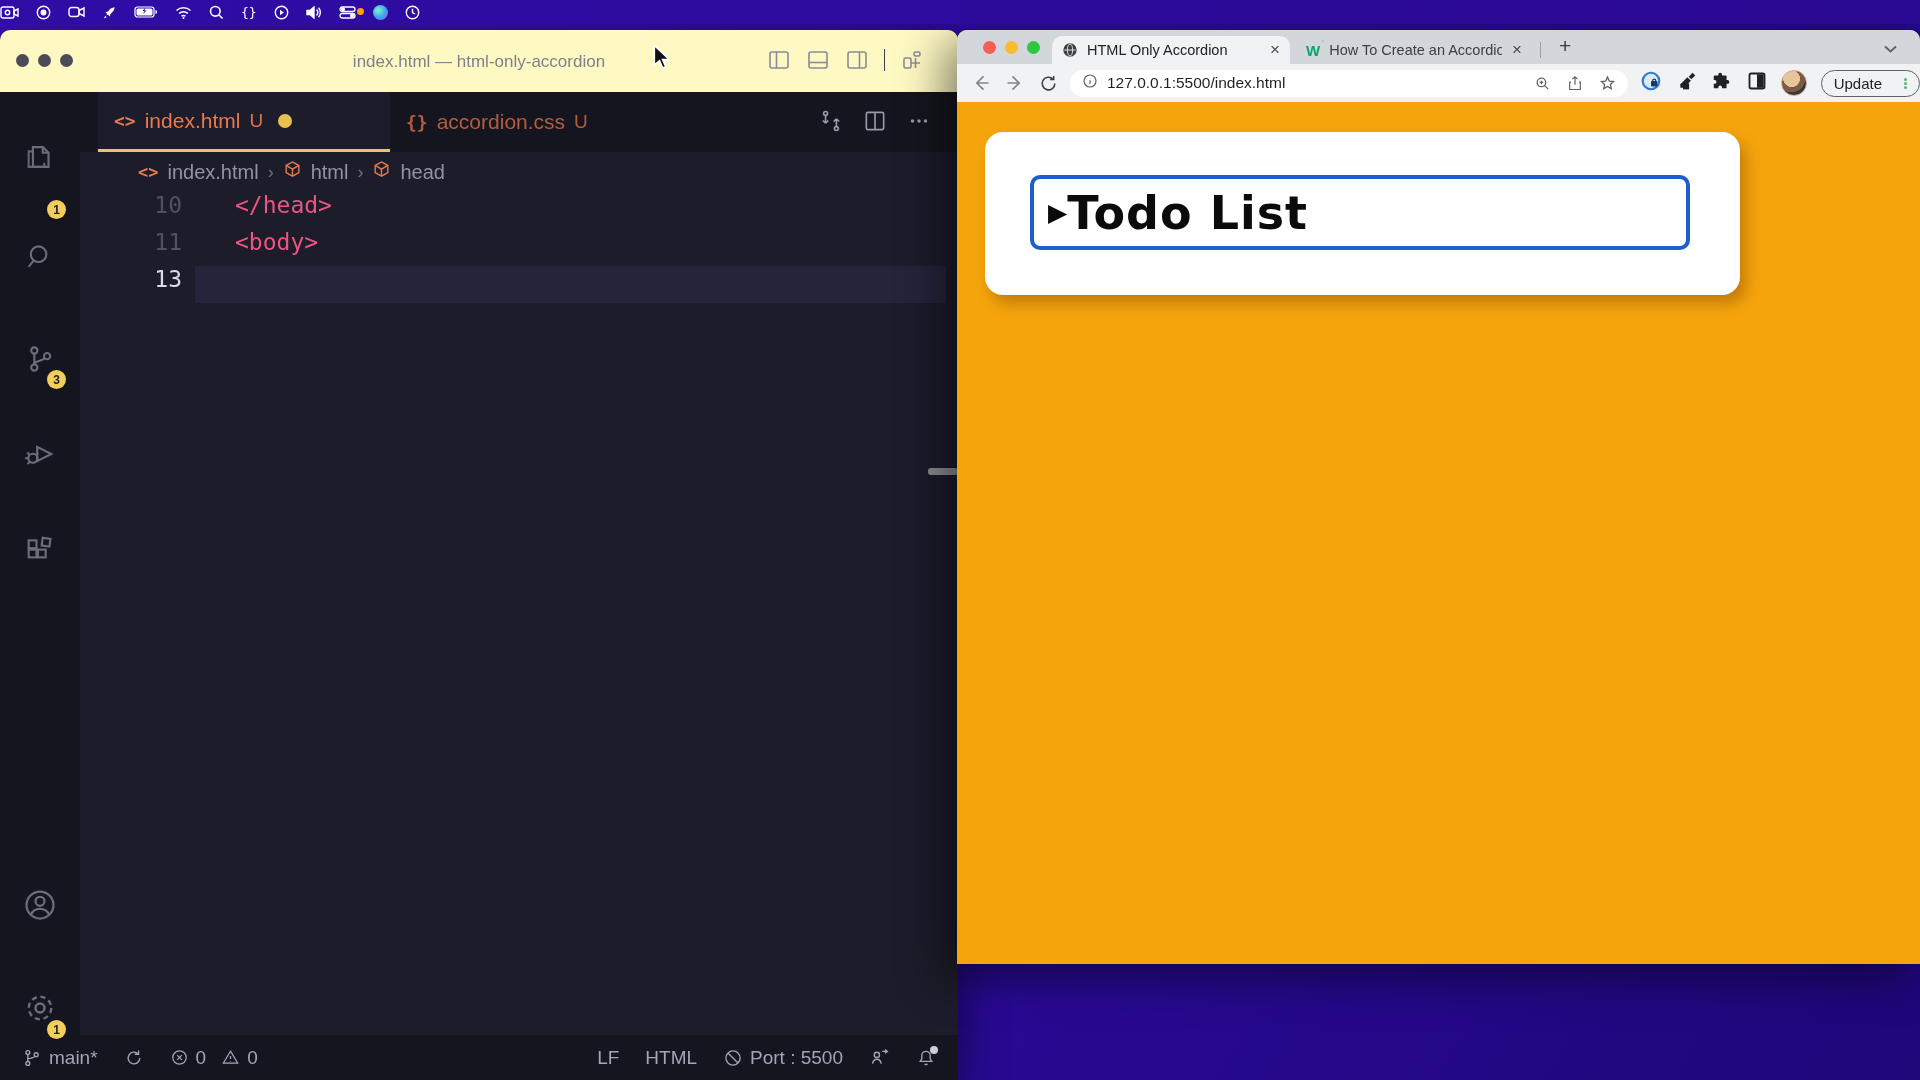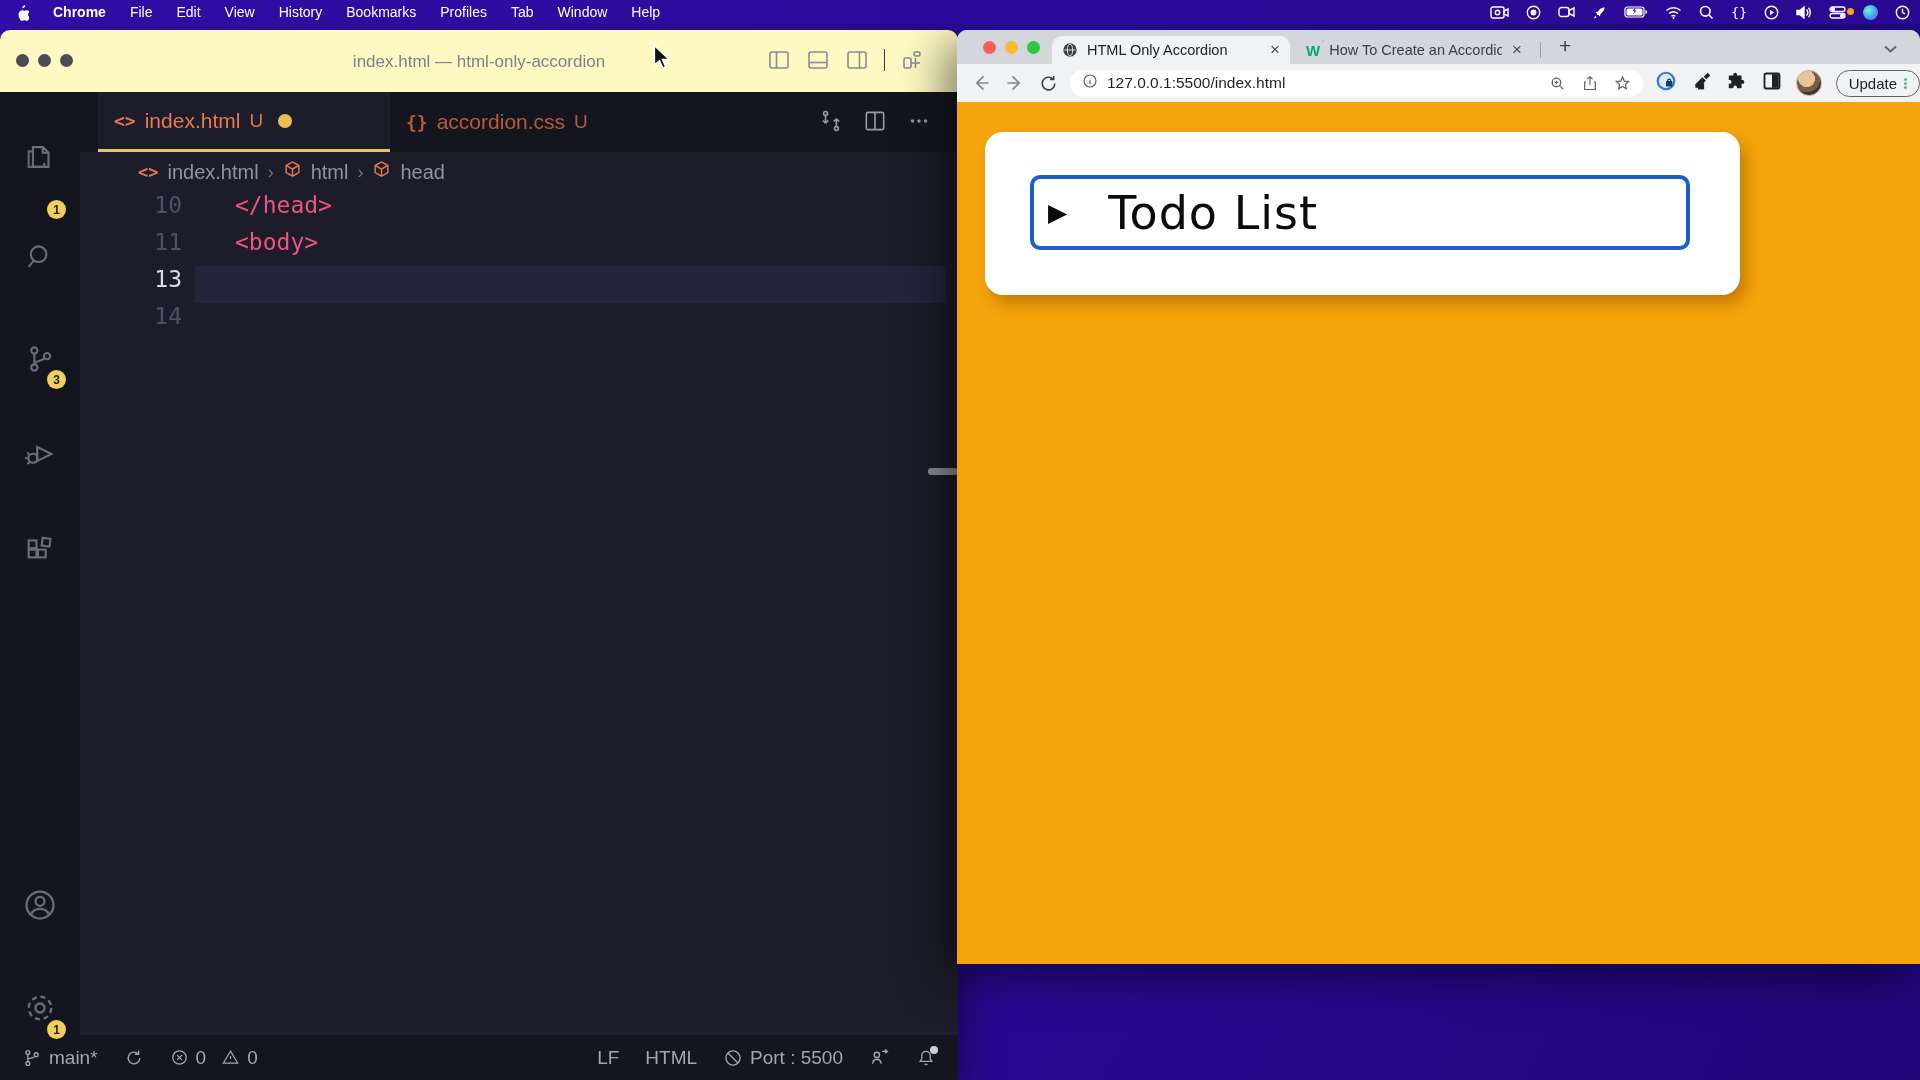--- a/index.html
+++ b/index.html
@@ -109,58 +109,41 @@
   .omnibox { margin-left:12px; width:588px; height:27px; background:#fff; border-radius:14px;
     display:flex; align-items:center; padding:0 12px;justify-content:flex-end; }
   .omni-url { font-size:15.5px; color:#1f2125; margin-left:9px; white-space:nowrap; }
   .omni-spacer { flex:1; }
   .omni-ico { margin-left:16px; display:flex; align-items:center; }
   .ext-cluster { display:flex; align-items:center; gap:14px; margin-left:12px; }
   .avatar { width:26px; height:26px; border-radius:50%;
     background:radial-gradient(circle at 40% 32%, #e8c49a 0 38%, #7a5b43 39% 62%, #3c3730 63% 100%);
     border:1px solid #caa; }
   .update-btn { height:27px; border:1.5px solid #5f6368; border-radius:14px; display:flex;
-    align-items:center; padding:0 12px; font-size:15px; color:#202124; background:#f1f2f4; gap:7px; }
+    align-items:center; padding:0 12px; font-size:15px; color:#202124; background:#f1f2f4; gap:22px; }
   .update-dots { color:#1e8e3e; font-size:13px; letter-spacing:0; line-height:9px; display:flex; flex-direction:column; gap:1px; }
   .update-dots b { width:3px; height:3px; border-radius:50%; background:#57b87b; display:block; }
 
   .cr-content { position:absolute; top:72px; left:0; width:100%; bottom:0; background:#f5a40c; }
   .todo-card { position:absolute; left:28px; top:30px; width:755px; height:163px; background:#ffffff;
     border-radius:18px; box-shadow:6px 9px 14px rgba(120,60,0,.38); }
   .accordion-summary { position:absolute; left:45px; top:43px; width:660px; height:75px;
     border:4px solid #1d5ecd; border-radius:10px; display:flex; align-items:center; background:#fff; }
   .acc-marker { color:#0a0a0a; font-size:25px; margin-left:14px;
     font-family:"DejaVu Sans",sans-serif; }
-  .acc-title { margin-left:41px; font-size:46px; font-weight:normal; color:#0b0b0d;
+  .acc-title { font-size:46px; font-weight:bold; color:#0b0b0d;
     font-family:"DejaVu Sans",sans-serif; letter-spacing:1px; }
 
   
   .cursor { position:absolute; left:652px; top:44px; z-index:99; }
 </style>
 </head>
 <body>
 
 <div class="menubar">
-  <div class="menubar-left">
-    <span class="apple">
-      <svg width="15" height="17" viewBox="0 0 17 20">
-          <path fill="#fff" d="M12.9 1.1c.1 1-.3 2-.9 2.7-.7.8-1.7 1.3-2.6 1.2-.1-1 .4-2 1-2.6.7-.8 1.8-1.3 2.5-1.3zM16.2 12.3c0-2.1 1.7-3.1 1.8-3.2-1-1.4-2.5-1.6-3-1.7-1.3-.1-2.5.8-3.1.8-.7 0-1.7-.8-2.8-.7-1.4 0-2.7.8-3.4 2.1-1.5 2.5-.4 6.2 1 8.2.7 1 1.5 2.1 2.6 2.1 1 0 1.4-.7 2.7-.7 1.3 0 1.6.7 2.7.7 1.1 0 1.8-1 2.5-2 .8-1.2 1.1-2.3 1.1-2.4-.1-.1-2.1-.9-2.1-3.2z"></path>
-        </svg>
-    </span>
-    <span class="menu-item bold">Chrome</span>
-    <span class="menu-item">File</span>
-    <span class="menu-item">Edit</span>
-    <span class="menu-item">View</span>
-    <span class="menu-item">History</span>
-    <span class="menu-item">Bookmarks</span>
-    <span class="menu-item">Profiles</span>
-    <span class="menu-item">Tab</span>
-    <span class="menu-item">Window</span>
-    <span class="menu-item">Help</span>
-  </div>
   <div class="menubar-right">
     <span class="mb-ico">
       <svg width="19" height="13" viewBox="0 0 19 13" fill="none" stroke="#fff" stroke-width="1.4">
           <rect x="1" y="1" width="13" height="11" rx="2"></rect>
           <path d="M14 5l4-2v7l-4-2z"></path>
           <circle cx="7.5" cy="6.5" r="2.2"></circle>
         </svg>
     </span>
     <span class="mb-ico">
       <svg width="15" height="15" viewBox="0 0 15 15" fill="none" stroke="#fff" stroke-width="1.4">
@@ -394,24 +377,20 @@
     </div>
     <div class="code-line">
       <span class="ln">11</span>
       <span class="ctext">&lt;body&gt;</span>
     </div>
     <div class="code-line current">
       <span class="line-highlight"></span>
       <span class="ln">13</span>
       <span class="ctext"></span>
     </div>
-    <div class="code-line">
-      <span class="ln">14</span>
-      <span class="ctext"></span>
-    </div>
   </div>
   <span class="scroll-handle"></span>
 
   <div class="vs-statusbar">
     <div class="sb-group">
       <span class="sb-item">
         <svg width="20" height="20" viewBox="0 0 24 24" fill="none" stroke="#a2a5b6" stroke-width="1.6">
             <circle cx="7" cy="5.5" r="2.3"></circle>
             <circle cx="7" cy="18.5" r="2.3"></circle>
             <circle cx="17" cy="8" r="2.3"></circle>

